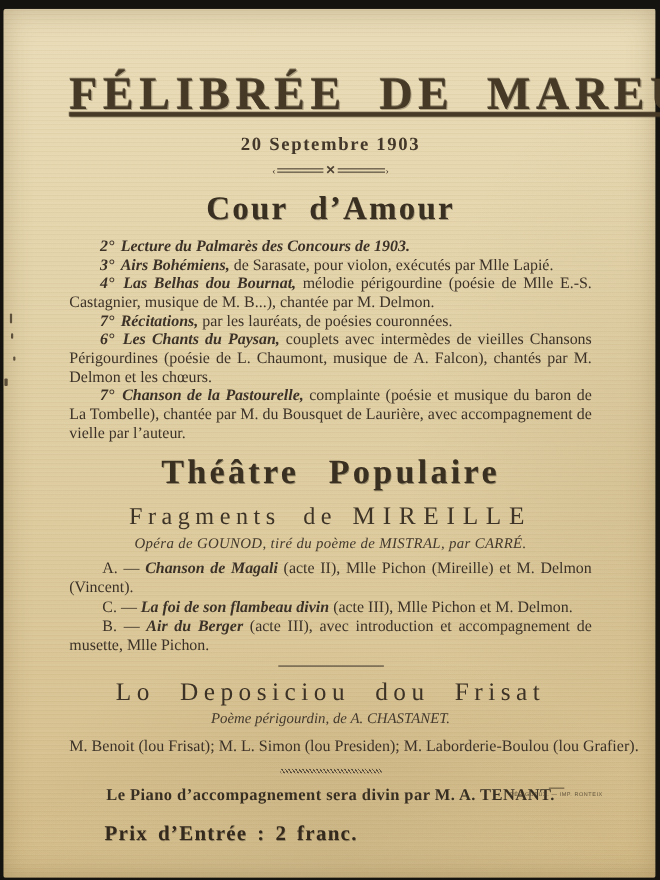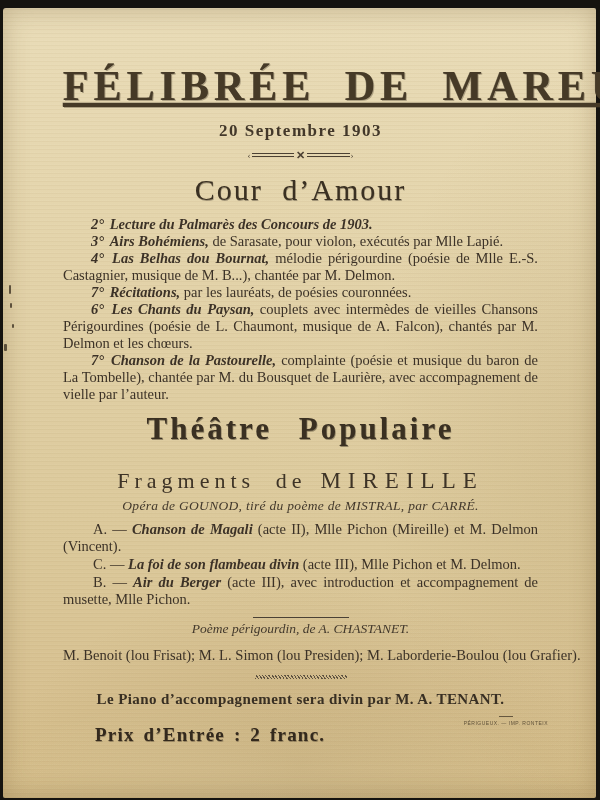--- a/index.html
+++ b/index.html
@@ -55,21 +55,21 @@
     height: 4px;
     border-top: 1px solid #4c4133;
     border-bottom: 1px solid #4c4133;
   }
   .orn-tip { font-size: 9px; line-height: 4px; padding: 0 1px; }
   .orn-x { font-size: 11px; font-weight: bold; line-height: 10px; padding: 0 2px; }
 
   .cour-heading {
     margin-top: 13px;
     font-size: 30px;
-    font-weight: normal;
+    font-weight: bold;
     letter-spacing: 2px;
     word-spacing: 10px;
     color: #3a3022;
     text-shadow: 0.6px 0.6px 0 rgba(58,48,34,0.4);
   }
 
   .program { margin-top: 9px; text-align: justify; }
   .program p {
     font-size: 14.5px;
     line-height: 17px;
@@ -81,21 +81,21 @@
 
   .theatre-heading {
     margin-top: 8px;
     font-size: 31px;
     font-weight: bold;
     letter-spacing: 3px;
     word-spacing: 16px;
     color: #3a3022;
     text-shadow: 0.7px 0.7px 0 rgba(58,48,34,0.45);
   }
-  .mireille-line { margin-top: 21px; white-space: nowrap; color: #3d3326; }
+  .mireille-line { margin-top: 9px; white-space: nowrap; color: #3d3326; }
   .frag-part1 { font-size: 22px; letter-spacing: 5px; word-spacing: 10px; }
   .frag-part2 { font-size: 23px; letter-spacing: 7px; margin-left: 10px; }
   .credit-line {
     margin-top: 4px;
     font-size: 13.5px;
     font-style: italic;
     color: #43392c;
     letter-spacing: 0.3px;
   }
   .abc { margin-top: 7px; text-align: justify; }
@@ -229,20 +229,21 @@
     <div class="credit-line">Opéra de GOUNOD, tiré du poème de MISTRAL, par CARRÉ.</div>
 
     <div class="abc">
       <p><span class="abc-label">A. — </span><span class="it">Chanson de Magali</span><span> (acte II), Mlle Pichon (Mireille) et M. Delmon (Vincent).</span></p>
       <p><span class="abc-label">C. — </span><span class="it">La foi de son flambeau divin</span><span> (acte III), Mlle Pichon et M. Delmon.</span></p>
       <p><span class="abc-label">B. — </span><span class="it">Air du Berger</span><span> (acte III), avec introduction et accompagnement de musette, Mlle Pichon.</span></p>
     </div>
 
     <hr class="rule-divider">
 
+    <div class="frisat-heading">Lo Deposiciou dou Frisat</div>
     <div class="frisat-subtitle">Poème périgourdin, de A. CHASTANET.</div>
     <div class="frisat-cast">M. Benoit (lou Frisat);  M. L. Simon (lou Presiden);  M. Laborderie-Boulou (lou Grafier).</div>
 
     <div class="hatch-divider"></div>
 
     <div class="piano-line">Le Piano d’accompagnement sera divin par M. A. TENANT.</div>
     <div class="price-line">Prix d’Entrée : 2 franc.</div>
   </div>
 
   <div class="imprint">

